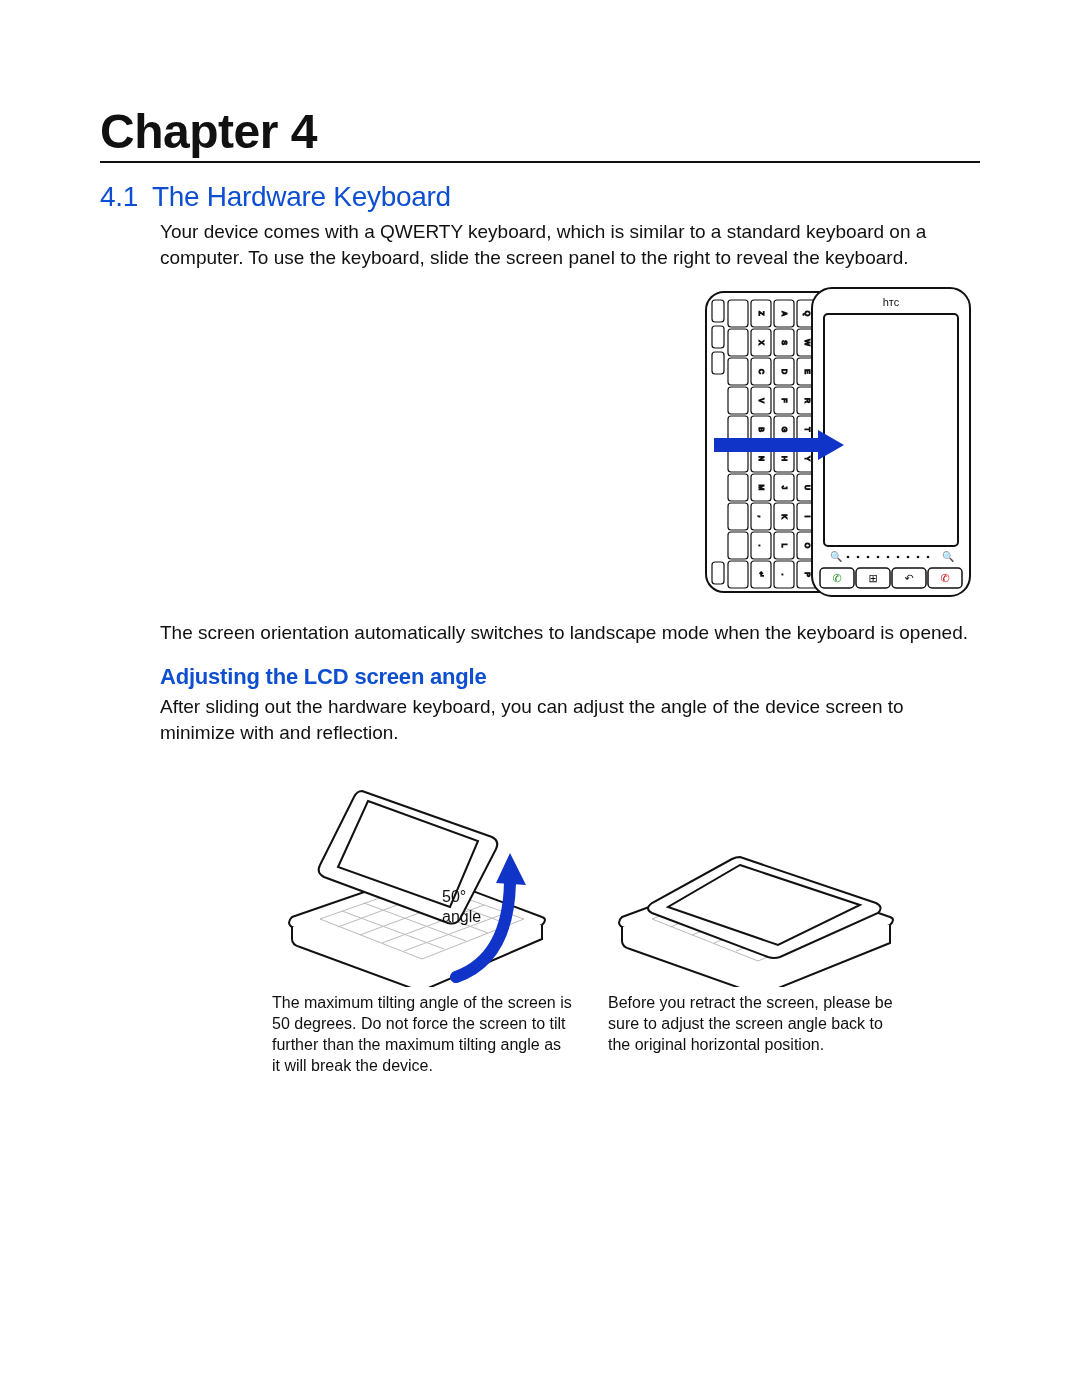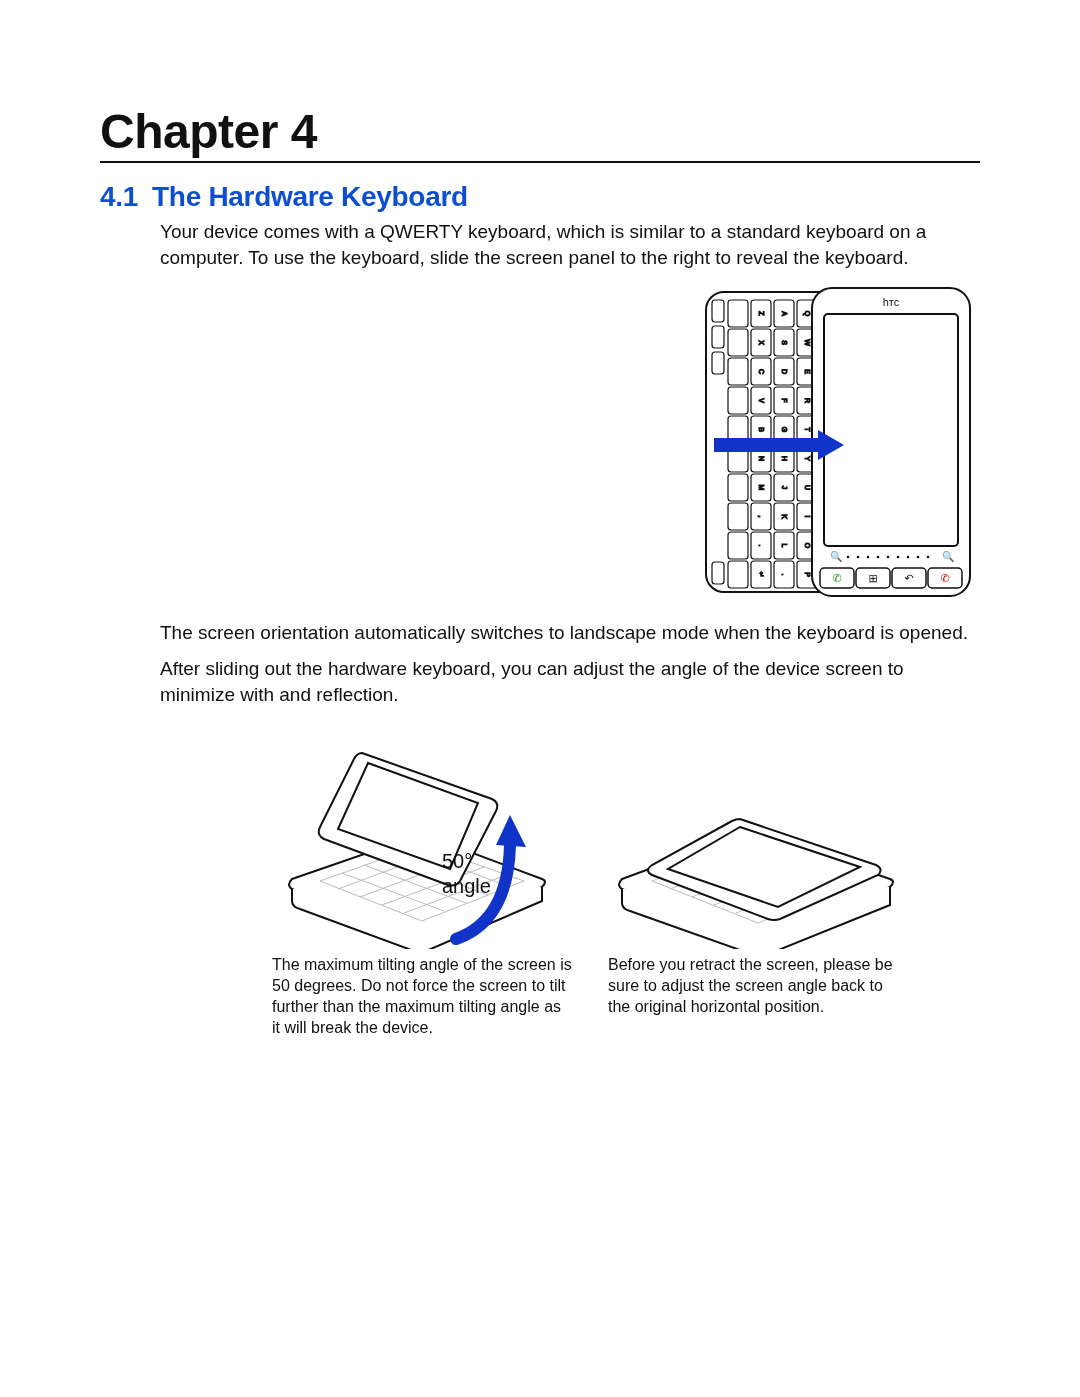--- a/index.html
+++ b/index.html
@@ -33,21 +33,21 @@
   .rule {
     border: none;
     border-top: 2px solid #111;
     margin: 0 0 18px 0;
   }
   .section-title {
     display: flex;
     align-items: baseline;
     gap: 14px;
     font-size: 28px;
-    font-weight: 700;
+    font-weight: 400;
     color: #0d4fd0;
     margin: 18px 0 6px 0;
     letter-spacing: -0.3px;
   }
   .section-title .num {
     white-space: nowrap;
   }
   .body-indent {
     padding-left: 60px;
   }
@@ -83,21 +83,21 @@
     width: 300px;
   }
   .col .illus {
     height: 230px;
     display: flex;
     align-items: flex-end;
     justify-content: center;
     margin-bottom: 6px;
   }
   .annot {
-    font-size: 20px;
+    font-size: 16px;
     line-height: 1.25;
     color: #111;
   }
   .caption {
     font-size: 16px;
     line-height: 1.3;
     margin: 2px 0 0 0;
   }
 </style>
 </head>
@@ -260,20 +260,21 @@
 
         <g>
           <rect x="14" y="156" width="108" height="14" fill="#1033c8"></rect>
           <polygon points="118,148 144,163 118,178" fill="#1033c8"></polygon>
         </g>
       </svg>
     </div>
 
     <p class="body">The screen orientation automatically switches to landscape mode when the keyboard is opened.</p>
 
+    <h3 class="subheading">Adjusting the LCD screen angle</h3>
 
     <p class="body">After sliding out the hardware keyboard, you can adjust the angle of the device screen to minimize with and reflection.</p>
 
     <div class="two-col">
 
       <div class="col">
         <div class="illus" style="position:relative;">
           <svg width="300" height="220" viewBox="0 0 300 220">
 
             <g stroke="#111" stroke-width="2" fill="#fff">

